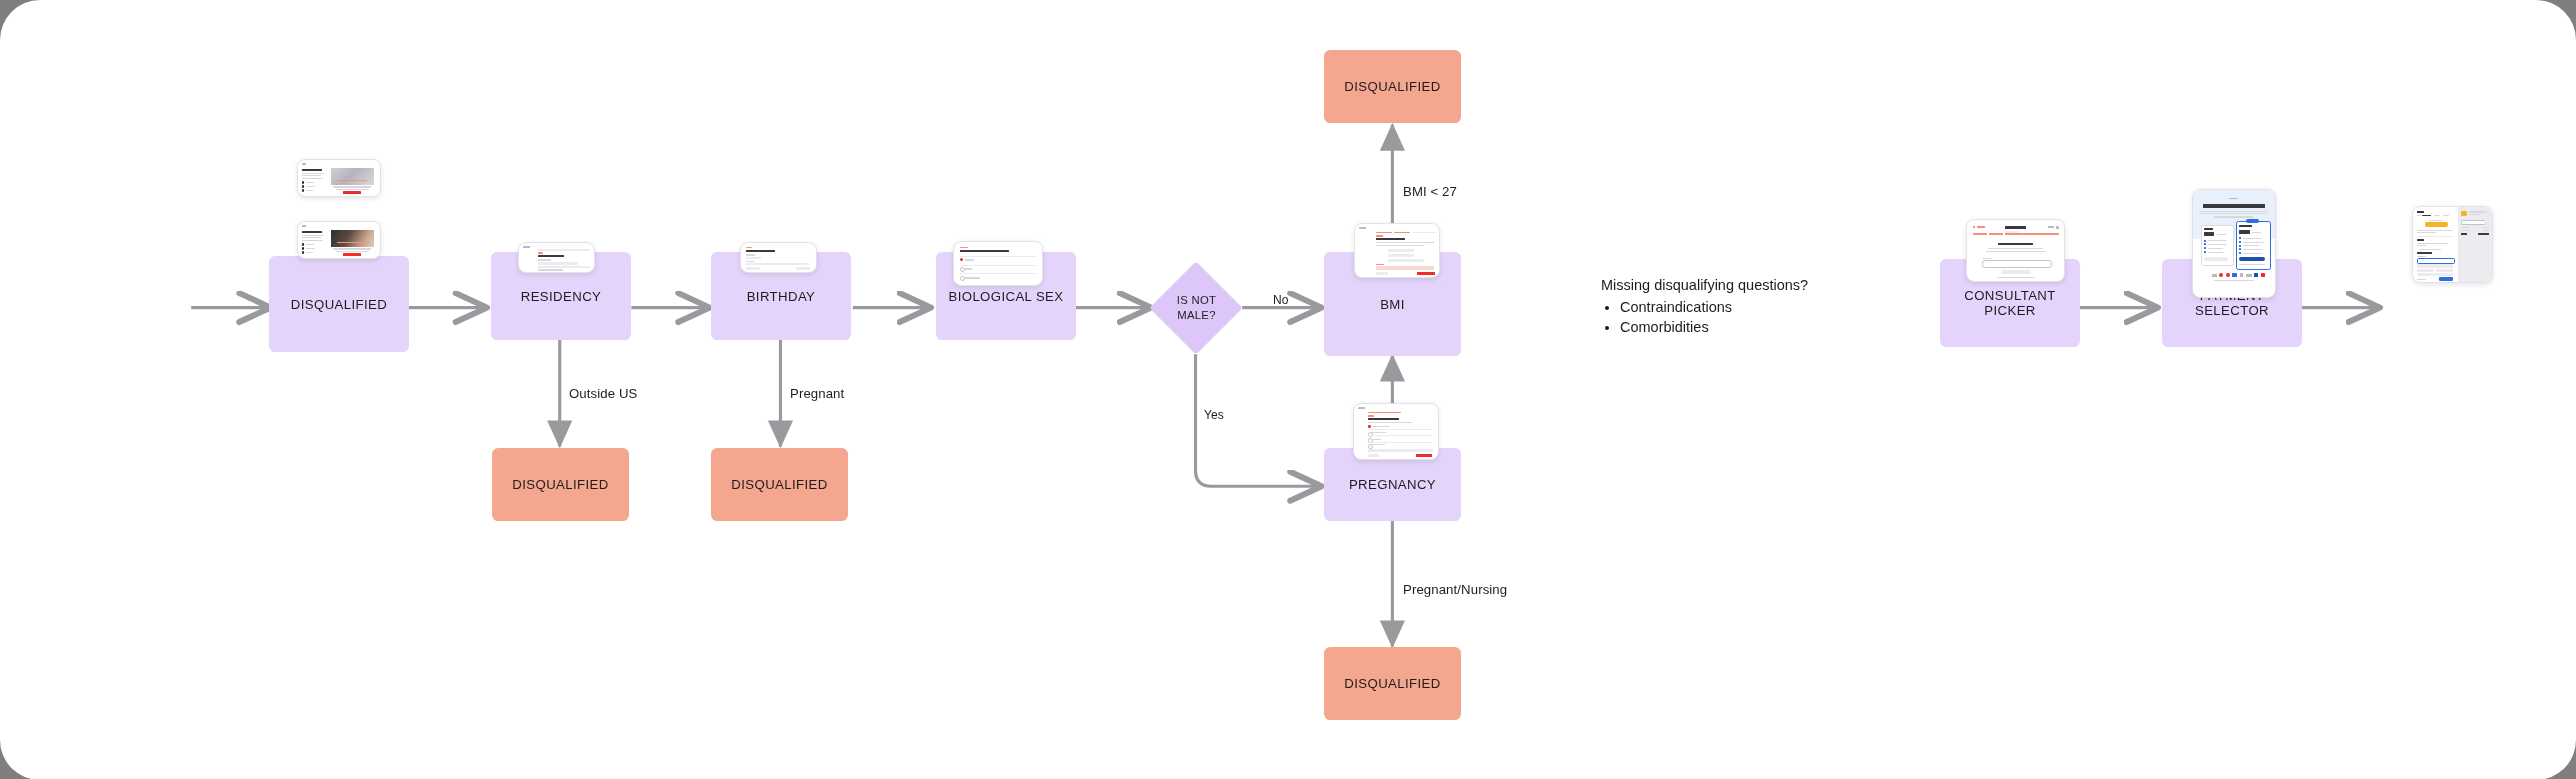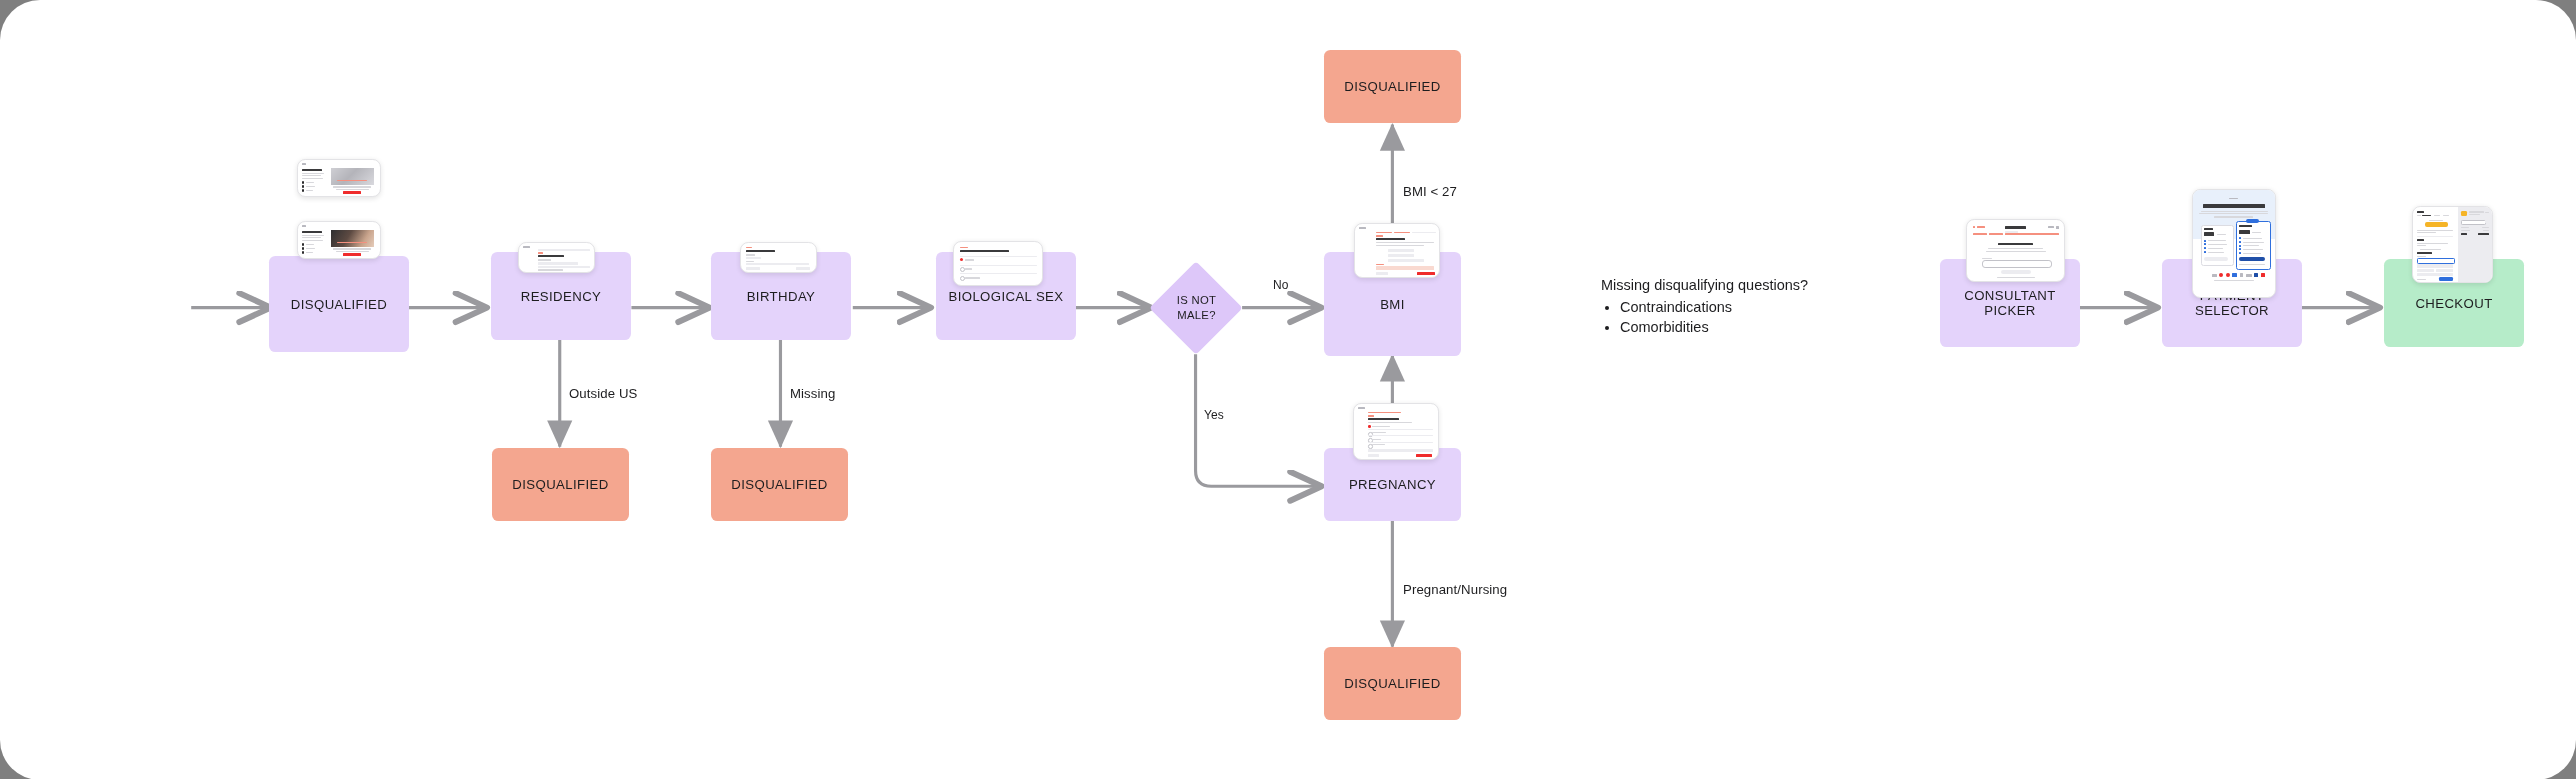--- a/index.html
+++ b/index.html
@@ -219,29 +219,26 @@
   </div>
 
   <div class="node purple" style="left:1940px; top:259px; width:140px; height:88px;">
     <span>CONSULTANT PICKER</span>
   </div>
 
   <div class="node purple" style="left:2162px; top:259px; width:140px; height:88px;">
     <span>PAYMENT SELECTOR</span>
   </div>
 
-  <div class="node green" style="left:2384px; top:259px; width:140px; height:88px;">
-    <span>CHECKOUT</span>
-  </div>
 
   <div class="edge-label" style="left:569px; top:386px;">Outside US</div>
 
-  <div class="edge-label" style="left:790px; top:386px;">Missing</div>
-
-  <div class="edge-label" style="left:1273px; top:278px; font-size:12px;">No</div>
+  <div class="edge-label" style="left:790px; top:386px;">Pregnant</div>
+
+  <div class="edge-label" style="left:1273px; top:293px; font-size:12px;">No</div>
 
   <div class="edge-label" style="left:1204px; top:408px; font-size:12px;">Yes</div>
 
   <div class="edge-label" style="left:1403px; top:184px;">BMI &lt; 27</div>
 
   <div class="edge-label" style="left:1403px; top:582px;">Pregnant/Nursing</div>
 
   <div id="note" style="left:1601px; top:275px;">
     <p class="note-title">Missing disqualifying questions?</p>
     <ul>

